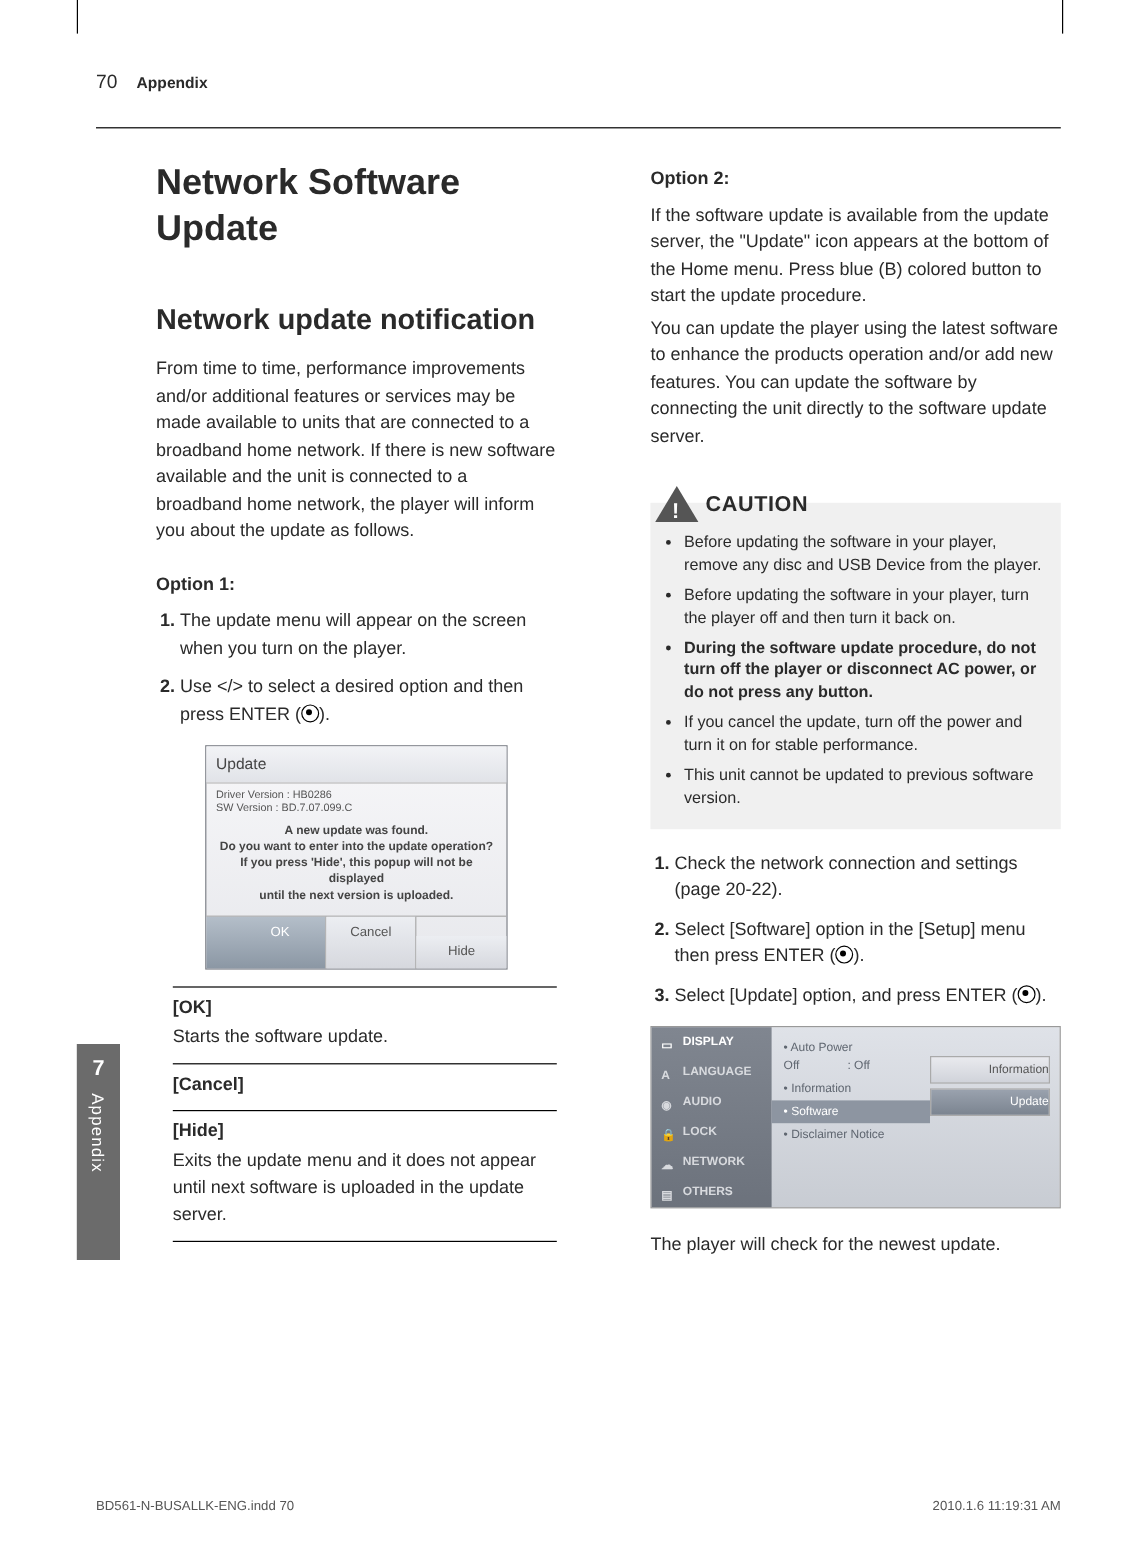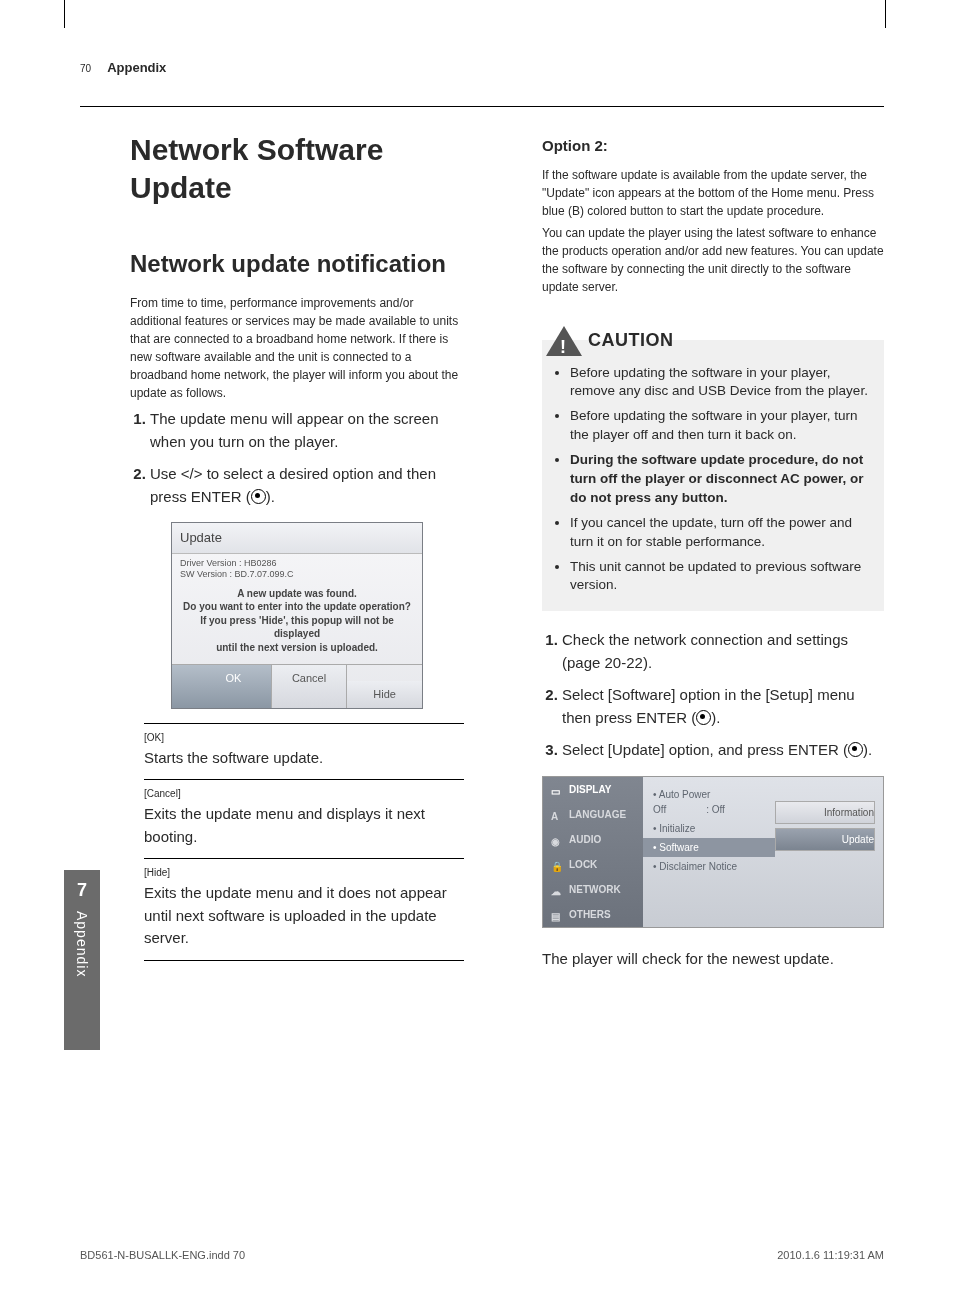--- a/index.html
+++ b/index.html
@@ -26,21 +26,21 @@
   }
   .header {
     display: flex;
     align-items: baseline;
     gap: 16px;
     font-size: 14px;
     margin-bottom: 8px;
     margin-left: 10px;
   }
   .page-num-top {
-    font-size: 10px;
+    font-size: 16px;
   }
   .section-name-top {
     font-weight: 600;
     font-size: 13px;
   }
   .content {
     display: flex;
     gap: 78px;
     margin-top: 56px;
     margin-left: 60px;
@@ -60,21 +60,21 @@
     font-size: 24px;
     font-weight: 700;
     margin: 0 0 12px 0;
   }
   h3 {
     font-size: 15px;
     font-weight: 700;
     margin: 22px 0 8px 0;
   }
   .para {
-    font-size: 12px;
+    font-size: 15px;
     margin: 0 0 4px 0;
   }
   ol.steps {
     padding-left: 20px;
     margin: 6px 0 14px 0;
   }
   ol.steps li {
     margin-bottom: 10px;
     font-size: 15px;
   }
@@ -127,21 +127,21 @@
     color: #fff;
     padding-left: 24px;
   }
   .update-dialog .btn:last-child { border-right: none; margin-top: 16px; }
   .defs { margin-left: 14px; }
   .defs hr {
     border: none;
     border-top: 1px solid #000;
     margin: 10px 0 6px 0;
   }
-  .defs .label { font-weight: 400; font-size: 10px; }
+  .defs .label { font-weight: 700; font-size: 15px; }
   .defs .desc { font-size: 15px; margin-top: 2px; }
   .caution-box {
     background: #f0f0f0;
     padding: 10px 12px 10px 12px;
     margin: 14px 0 18px 0;
     font-size: 13px;
   }
   .caution-head {
     display: flex;
     align-items: center;
@@ -300,20 +300,21 @@
   <div class="top-border"></div>
 
   <div class="content">
 
     <div class="col">
       <h1>Network Software Update</h1>
 
       <h2>Network update notification</h2>
       <p class="para">From time to time, performance improvements and/or additional features or services may be made available to units that are connected to a broadband home network. If there is new software available and the unit is connected to a broadband home network, the player will inform you about the update as follows.</p>
 
+      <h3>Option 1:</h3>
       <ol class="steps">
         <li>The update menu will appear on the screen when you turn on the player.</li>
         <li><span>Use &lt;/&gt; to select a desired option and then press ENTER (</span><span class="enter-icon"></span>).</li>
       </ol>
 
       <div class="update-dialog">
         <div class="titlebar">Update</div>
         <div class="versions">
           <div>Driver Version : HB0286</div>
           <div>SW Version : BD.7.07.099.C</div>
@@ -330,21 +331,20 @@
           <div class="btn">Hide</div>
         </div>
       </div>
 
       <div class="defs">
         <hr>
         <div class="label">[OK]</div>
         <div class="desc">Starts the software update.</div>
         <hr>
         <div class="label">[Cancel]</div>
-        <div class="desc">Exits the update menu and displays it next booting.</div>
         <hr>
         <div class="label">[Hide]</div>
         <div class="desc">Exits the update menu and it does not appear until next software is uploaded in the update server.</div>
         <hr>
       </div>
     </div>
 
     <div class="col">
       <h3 style="margin-top:4px">Option 2:</h3>
       <p class="para">If the software update is available from the update server, the "Update" icon appears at the bottom of the Home menu. Press blue (B) colored button to start the update procedure.</p>
@@ -394,21 +394,21 @@
               <span class="ic">☁</span>
               <span>NETWORK</span>
             </div>
           <div class="row">
               <span class="ic">▤</span>
               <span>OTHERS</span>
             </div>
         </div>
         <div class="mid">
           <div class="item"><span>• Auto Power Off</span><span style="margin-left:40px">: Off</span></div>
-          <div class="item">• Initialize</div>
+          <div class="item">• Information</div>
           <div class="item sel">• Software</div>
           <div class="item">• Disclaimer Notice</div>
         </div>
         <div class="right">
           <div class="pill">Information</div>
           <div class="pill sel">Update</div>
         </div>
       </div>
 
       <div class="nextline">The player will check for the newest update.</div>

